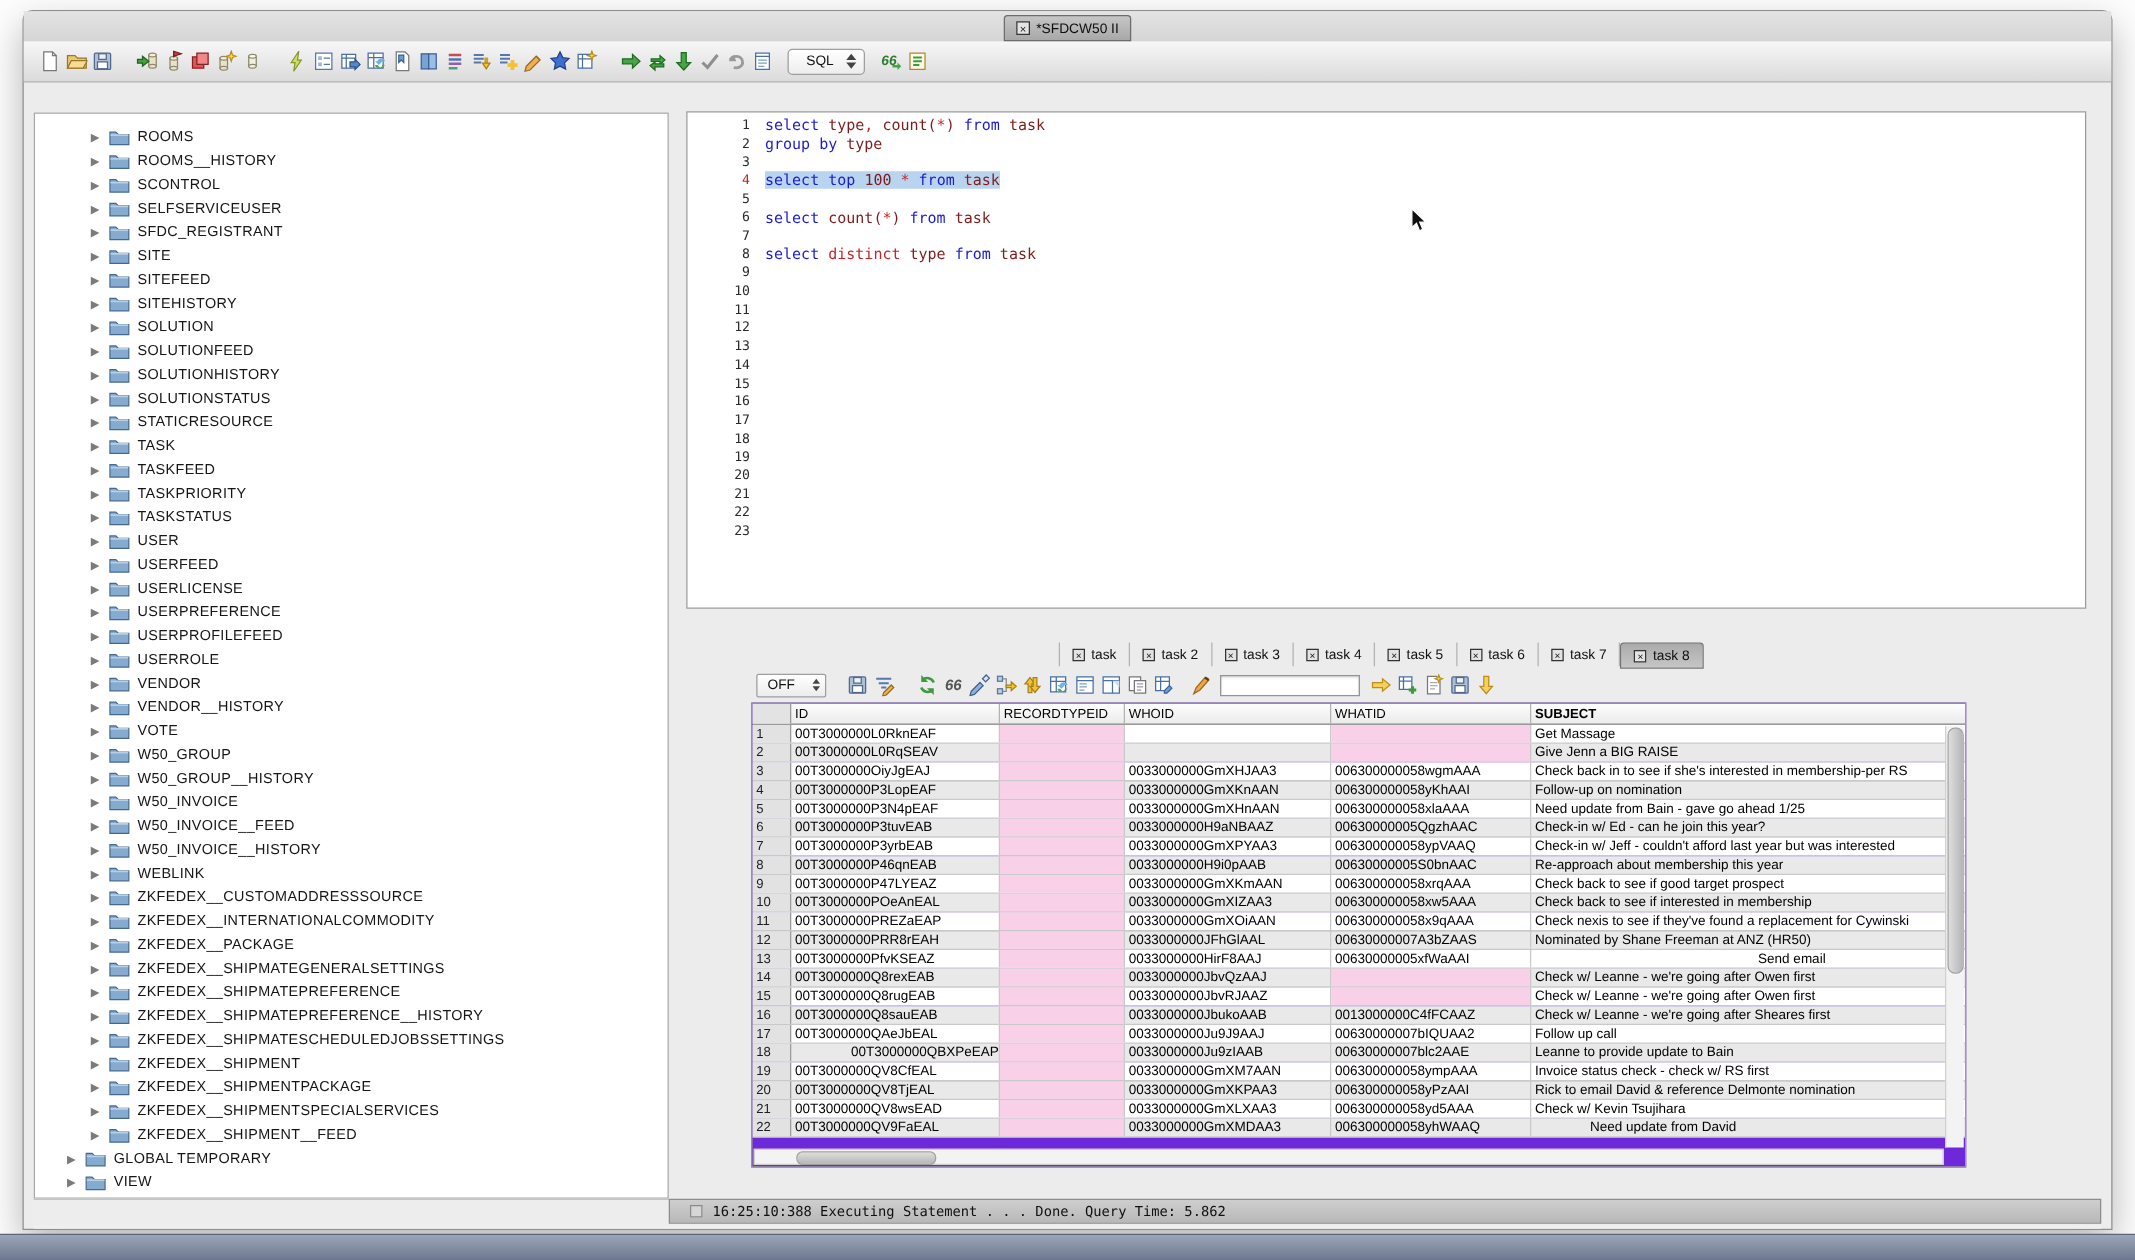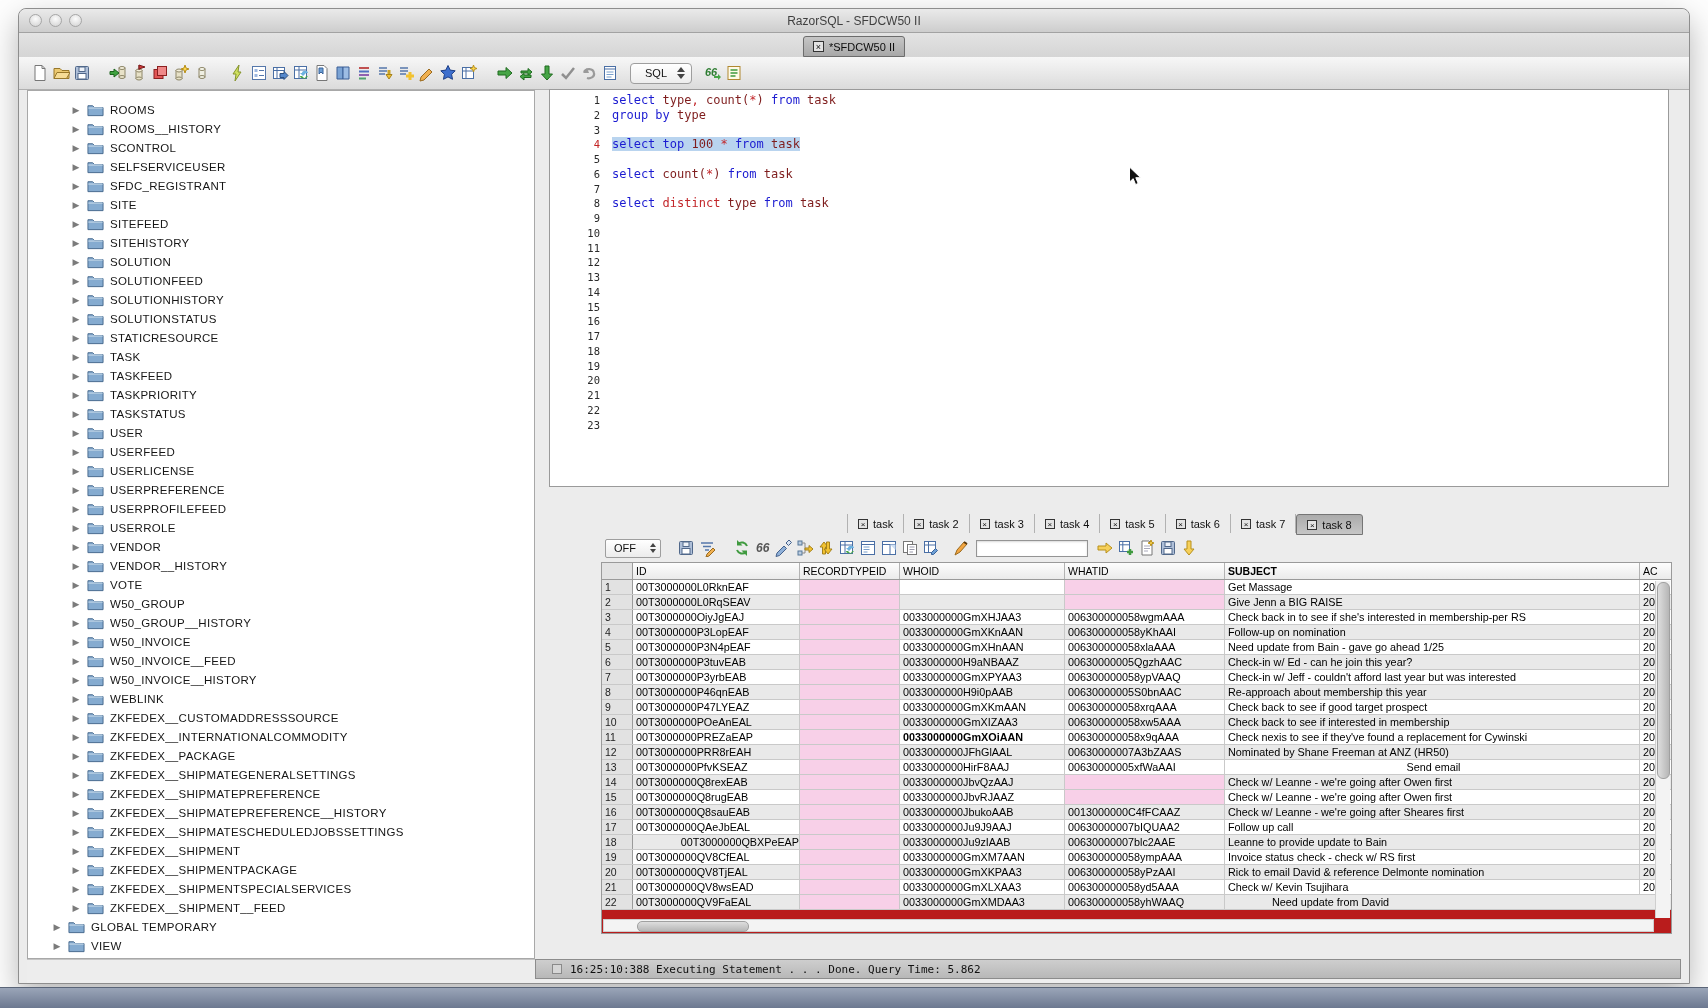--- a/index.html
+++ b/index.html
@@ -45,21 +45,21 @@
   .rtab .cx{width:10px;height:10px;font-size:8px;line-height:9px}
   
   .rtoolbar{position:absolute;left:2px;top:447px;width:1120px;height:26px;display:flex;align-items:center}
   .off-select{margin-left:56px;width:56px;height:19px;background:linear-gradient(#fff,#ececec);border:1px solid #9e9e9e;border-radius:2px;display:flex;align-items:center;padding:0 4px 0 8px;font-size:11px;color:#111;box-sizing:border-box}
   .off-select .stepper{padding-left:6px}
   .off-select .stepper i{border-left-width:3px;border-right-width:3px}
   .off-select .stepper .up{border-bottom-width:4px}
   .off-select .stepper .dn{border-top-width:4px}
   .rsearch{width:112px;height:17px;border:1px solid #949494;background:#fff;margin:0 6px;font-size:11px;padding:0 4px;box-sizing:border-box;box-shadow:inset 0 1px 2px rgba(0,0,0,.15)}
   
-  .gridwrap{position:absolute;left:54px;top:474px;width:1071px;height:372px;border:1px solid #9a9a9a;background:#b91c1c;box-sizing:border-box;overflow:hidden}
+  .gridwrap{position:absolute;left:54px;top:474px;width:972px;height:372px;border:1px solid #9a9a9a;background:#6d28d9;box-sizing:border-box;overflow:hidden}
   .ghead{display:flex;height:17px;background:linear-gradient(#fdfdfd,#ebebeb);border-bottom:1px solid #9a9a9a;box-sizing:border-box}
   .ghead .hc{font-size:10.5px;color:#000;display:flex;align-items:center;padding-left:3px;border-right:1px solid #b3b3b3;box-sizing:border-box;overflow:hidden;white-space:nowrap}
   .ghead .hc.rn{background:#e3e3e3;border-right:1px solid #9a9a9a}
   .grow{display:flex;height:15px;border-bottom:1px solid #c9c9c9;box-sizing:border-box;background:#fff}
   .grow.even{background:#e9e9e9}
   .grow .c{font-size:10.8px;color:#000;line-height:14px;padding-left:3px;border-right:1px solid #c9c9c9;box-sizing:border-box;overflow:hidden;white-space:nowrap}
   .grow .c.rn{background:#e2e2e2;border-right:1px solid #9a9a9a;color:#1d1d1d;font-size:10.5px}
   .grow .c.pink{background:#f8d0e8}
   .hscroll{position:absolute;left:1px;right:17px;bottom:1px;height:13px;background:#f3f3f3;border:1px solid #cfcfcf;box-sizing:border-box}
   .hthumb{position:absolute;left:33px;top:1px;width:110px;height:9px;background:linear-gradient(#dedede,#b6b6b6);border:1px solid #a0a0a0;border-radius:5px}
@@ -71,28 +71,20 @@
   .sq{width:10px;height:10px;background:#d6d6d6;border:1px solid #8a8a8a;box-sizing:border-box}
   .win-foot{position:absolute;left:8px;right:8px;top:892px;bottom:0;background:#efefef}
   .dock{position:absolute;left:0;right:0;bottom:0;height:20px;background:linear-gradient(#9aa5b8,#6c7890);border-top:1px solid #5a6578}
   .mouse{position:absolute;left:1128px;top:166px;z-index:50}
   svg text{font-family:"Liberation Sans",sans-serif}
 </style>
 </head>
 <body>
 
 <div class="window">
-  <div class="titlebar">
-    <div class="lights">
-      <span class="light"></span>
-      <span class="light"></span>
-      <span class="light"></span>
-    </div>
-    <span class="title">RazorSQL - SFDCW50 II</span>
-  </div>
 
   <div class="tabstrip">
     <div class="doc-tab">
       <span class="cx">×</span>
       <span>*SFDCW50 II</span>
     </div>
   </div>
 
   <div class="toolbar" id="main-toolbar">
 
@@ -1131,21 +1123,21 @@
               <div class="c pink" style="flex: 0 0 100px;"></div>
               <div class="c" style="flex: 0 0 165px;">0033000000GmXIZAA3</div>
               <div class="c" style="flex: 0 0 160px;">006300000058xw5AAA</div>
               <div class="c" style="flex: 0 0 415px;">Check back to see if interested in membership</div>
               <div class="c" style="flex: 0 0 33px;">200</div>
             </div>
             <div class="grow">
               <div class="c rn" style="flex: 0 0 31px;">11</div>
               <div class="c" style="flex: 0 0 167px;">00T3000000PREZaEAP</div>
               <div class="c pink" style="flex: 0 0 100px;"></div>
-              <div class="c" style="flex: 0 0 165px; font-weight: bold;">0033000000GmXOiAAN</div>
+              <div class="c" style="flex: 0 0 165px;">0033000000GmXOiAAN</div>
               <div class="c" style="flex: 0 0 160px;">006300000058x9qAAA</div>
               <div class="c" style="flex: 0 0 415px;">Check nexis to see if they've found a replacement for Cywinski</div>
               <div class="c" style="flex: 0 0 33px;">200</div>
             </div>
             <div class="grow even">
               <div class="c rn" style="flex: 0 0 31px;">12</div>
               <div class="c" style="flex: 0 0 167px;">00T3000000PRR8rEAH</div>
               <div class="c pink" style="flex: 0 0 100px;"></div>
               <div class="c" style="flex: 0 0 165px;">0033000000JFhGlAAL</div>
               <div class="c" style="flex: 0 0 160px;">00630000007A3bZAAS</div>

